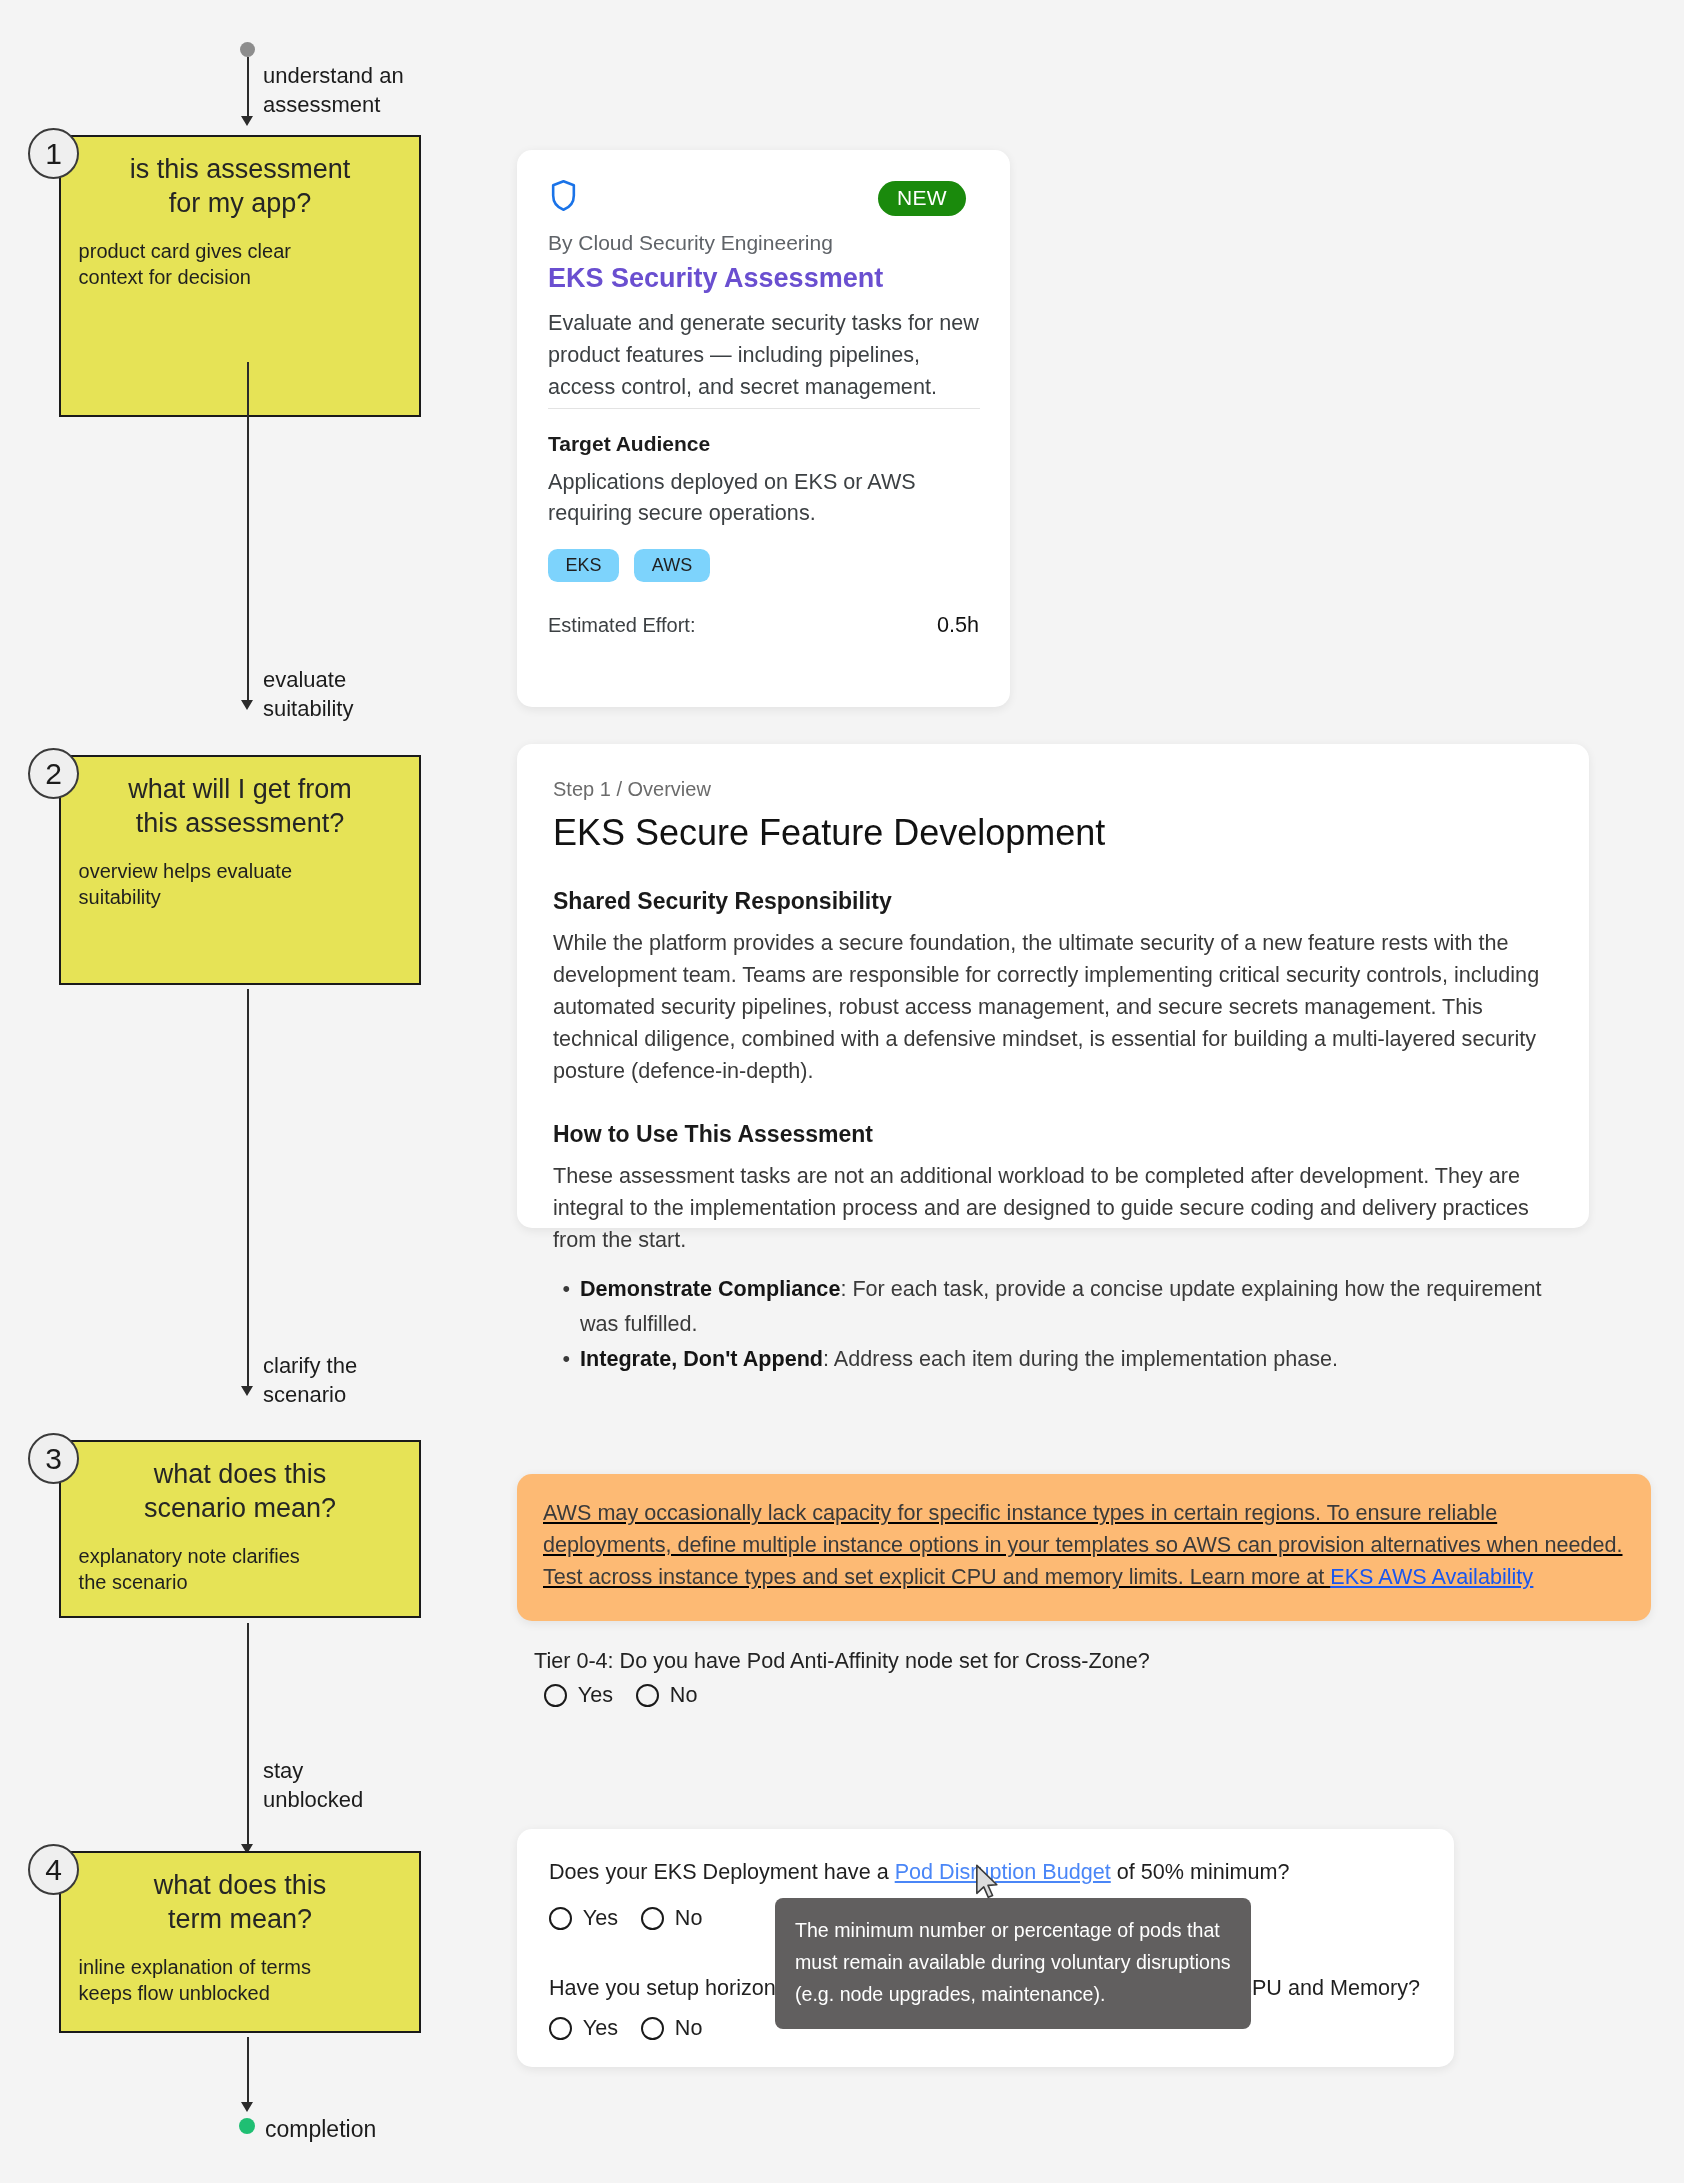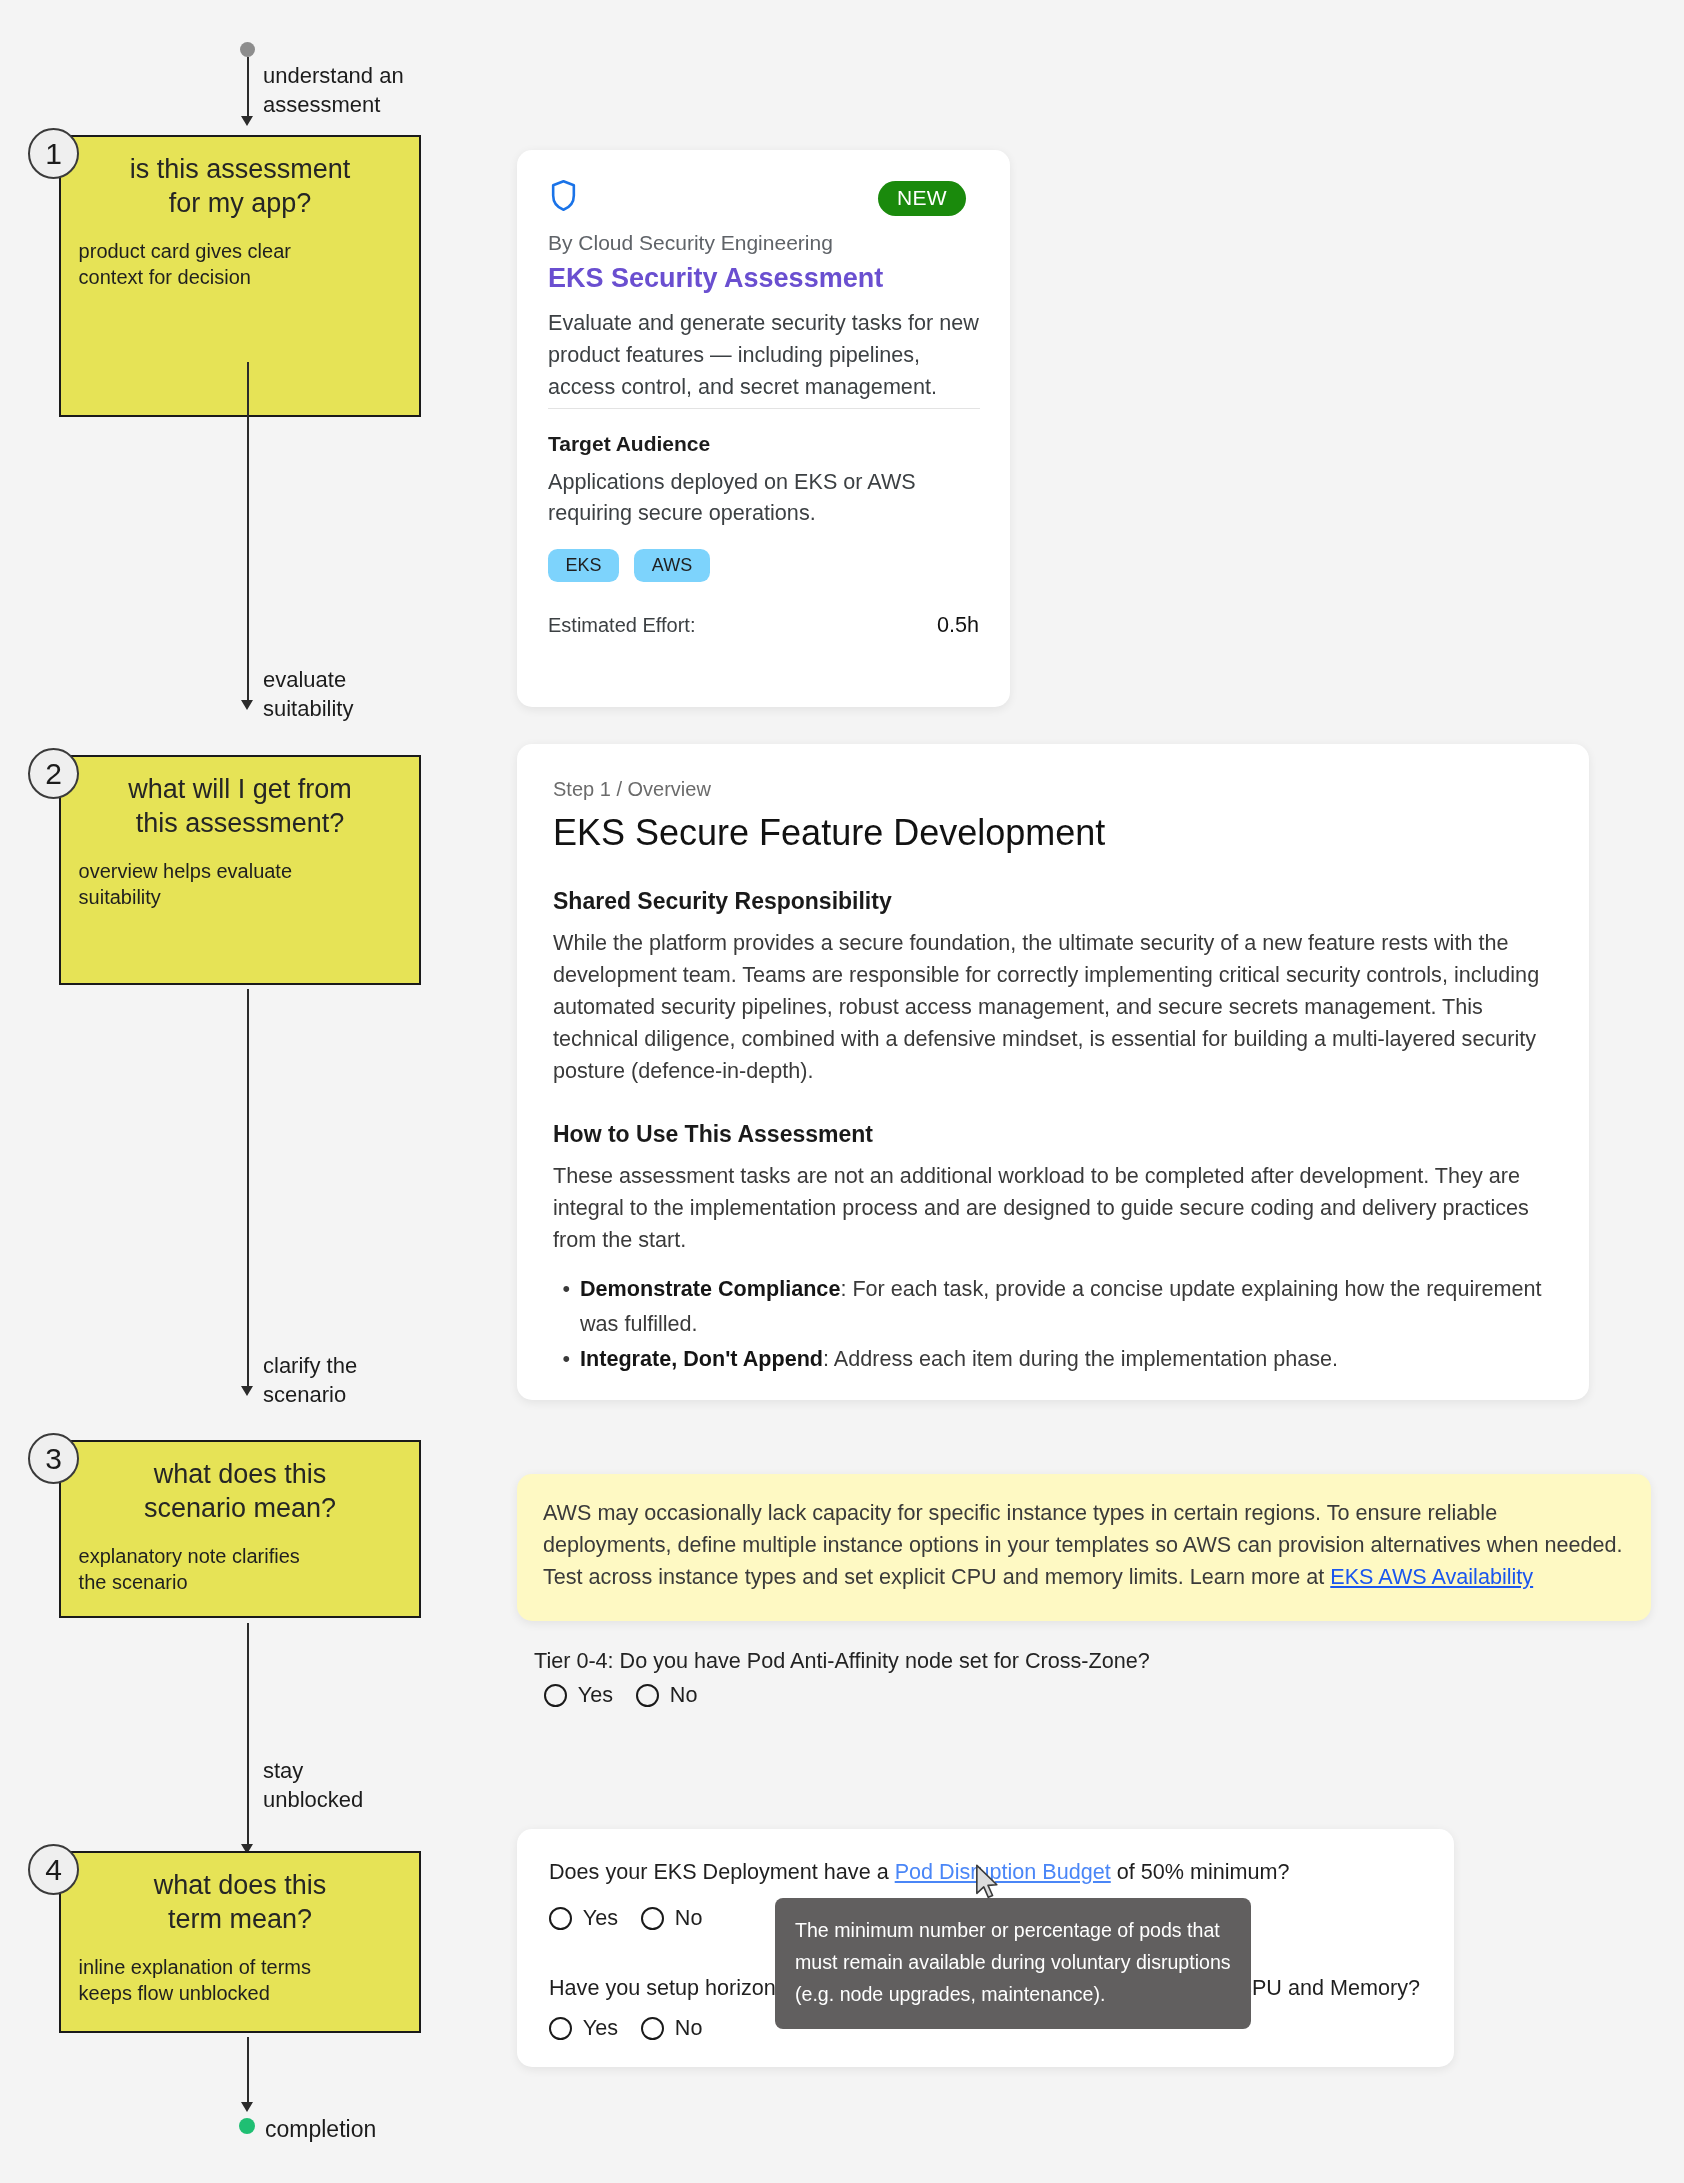--- a/index.html
+++ b/index.html
@@ -106,32 +106,32 @@
   .divider { position: absolute; left: 31px; width: 432px; height: 0.7px; background: #e3e3e3; }
   .section-head { position: absolute; left: 31px; font-size: 21px; font-weight: bold; color: #1c1c1c; }
   .section-body { position: absolute; left: 31px; width: 419px; font-size: 21.6px; line-height: 31px; color: #3c4043; }
   .tag-row { position: absolute; left: 31px; display: flex; gap: 15px; }
   .tag { background: #7dd3fc; border-radius: 9.5px; padding: 6px 17.6px; font-size: 18px; color: #1f1f1f; }
   .effort-row { position: absolute; left: 31px; right: 31px; display: flex; justify-content: space-between; align-items: baseline; }
   .effort-label { font-size: 20px; color: #3c4043; }
   .effort-value { font-size: 21.6px; color: #111; }
 
   
-  #overview-card { left: 517px; top: 744px; width: 1072px; height: 656px; padding: 34px 36px; }
+  #overview-card { left: 517px; top: 744px; width: 1072px; height: 484px; padding: 34px 36px; }
   .crumb { font-size: 20px; color: #6b6b6b; }
   .ov-title { margin-top: 10.8px; font-size: 36px; color: #121212; }
   .ov-h { margin-top: 34px; font-size: 23px; font-weight: bold; color: #1a1a1a; }
   .ov-p { margin-top: 12px; font-size: 21.6px; line-height: 32px; color: #3a3a3a; }
   .ov-list { margin-top: 15px; list-style: none; }
   .ov-list li { position: relative; padding-left: 27px; font-size: 21.6px; line-height: 35px; color: #3a3a3a; }
   .ov-list li::before { content: "\2022"; position: absolute; left: 9.5px; color: #3a3a3a; }
   .ov-list b { color: #151515; }
 
   
-  #aws-note-card { left: 517px; top: 1474px; width: 1134px; height: 147px; padding: 23px 26px; background:#fef9c3; }
+  #aws-note-card { left: 517px; top: 1474px; width: 1134px; height: 147px; padding: 23px 26px; background:#fdba74;text-decoration:underline; }
   .aws-note-text { font-size: 21.6px; line-height: 32px; color: #3a3a3a; }
   .link { color: #1a56ee; text-decoration: underline; }
 
   
   .bare-question { position: absolute; font-size: 21.6px; color: #232323; }
   .radio-row { position: absolute; display: flex; align-items: flex-start; gap: 23px; }
   .radio-opt { display: flex; align-items: center; gap: 10.8px; }
   .radio-circle { width: 23px; height: 23px; border-radius: 50%; border: 2.7px solid #1a1a1a; background: transparent; }
   .radio-label { font-size: 21.6px; color: #1f1f1f; }
 

